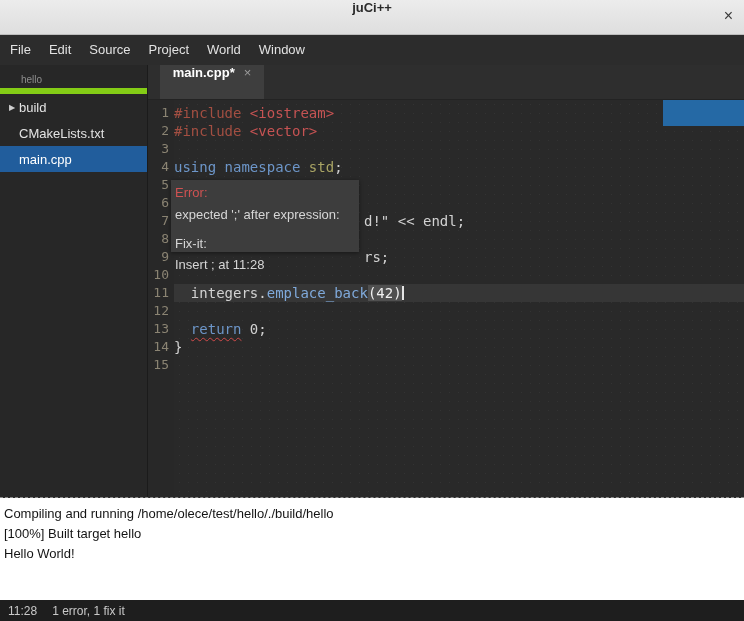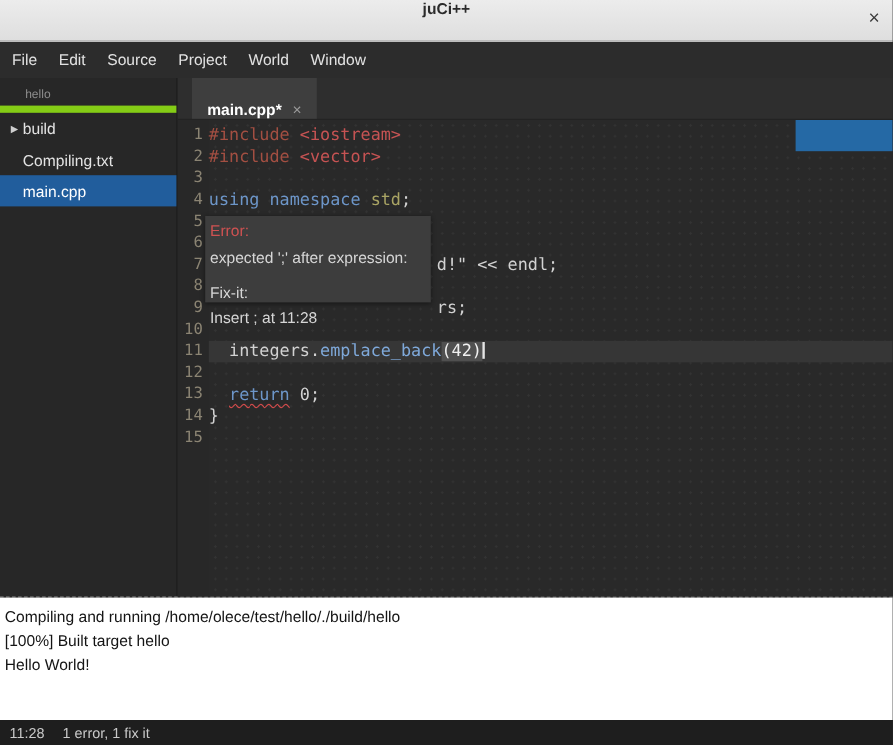--- a/index.html
+++ b/index.html
@@ -48,21 +48,21 @@
 
   .editor-col { flex:1 1 auto; min-width:0; display:flex; flex-direction:column; }
 
   
   .tabbar {
     height:35px; flex:0 0 35px; background:#2e2e2e;
     border-bottom:1px solid #232323; display:flex; align-items:stretch;
   }
   .tab {
     margin-left:12px; width:104px; background:#3e3e3e;
-    display:flex; align-items:flex-end; justify-content:center; gap:9px; cursor:default;
+    display:flex; align-items:flex-start; justify-content:center; gap:9px; cursor:default;
   }
   .tab-label { color:#ffffff; font-weight:bold; font-size:13px; }
   .tab-close { color:#9b9b9b; font-size:13px; cursor:pointer; }
 
   
   .editor-wrap {
     flex:1 1 auto; position:relative; overflow:hidden;
     background-color:#292929;
     background-image:radial-gradient(#333333 0.9px, transparent 0.9px);
     background-size:9px 9px;
@@ -135,21 +135,21 @@
   <div class="main">
 
     <div class="sidebar">
       <div class="side-header">hello</div>
       <div class="tree-item">
         <span class="expander">▶</span>
         <span class="tree-label">build</span>
       </div>
       <div class="tree-item">
         <span class="expander"></span>
-        <span class="tree-label">Compiling.txt</span>
+        <span class="tree-label">CMakeLists.txt</span>
       </div>
       <div class="tree-item selected">
         <span class="expander"></span>
         <span class="tree-label">main.cpp</span>
       </div>
     </div>
 
     <div class="editor-col">
       <div class="tabbar">
         <div class="tab active">

